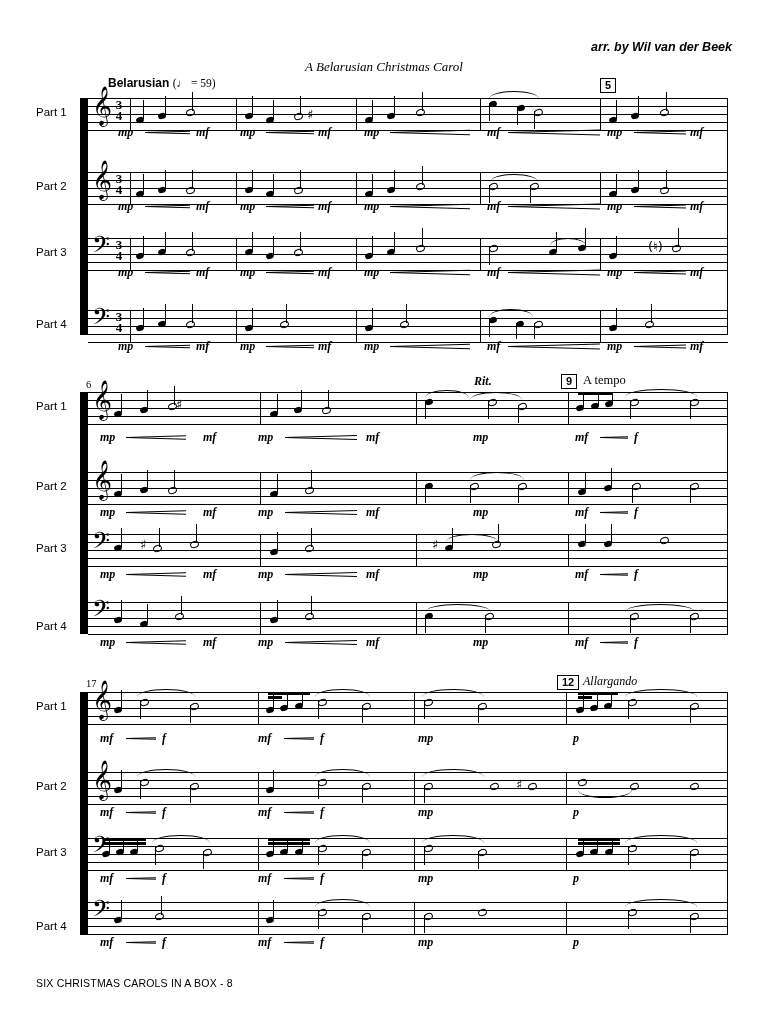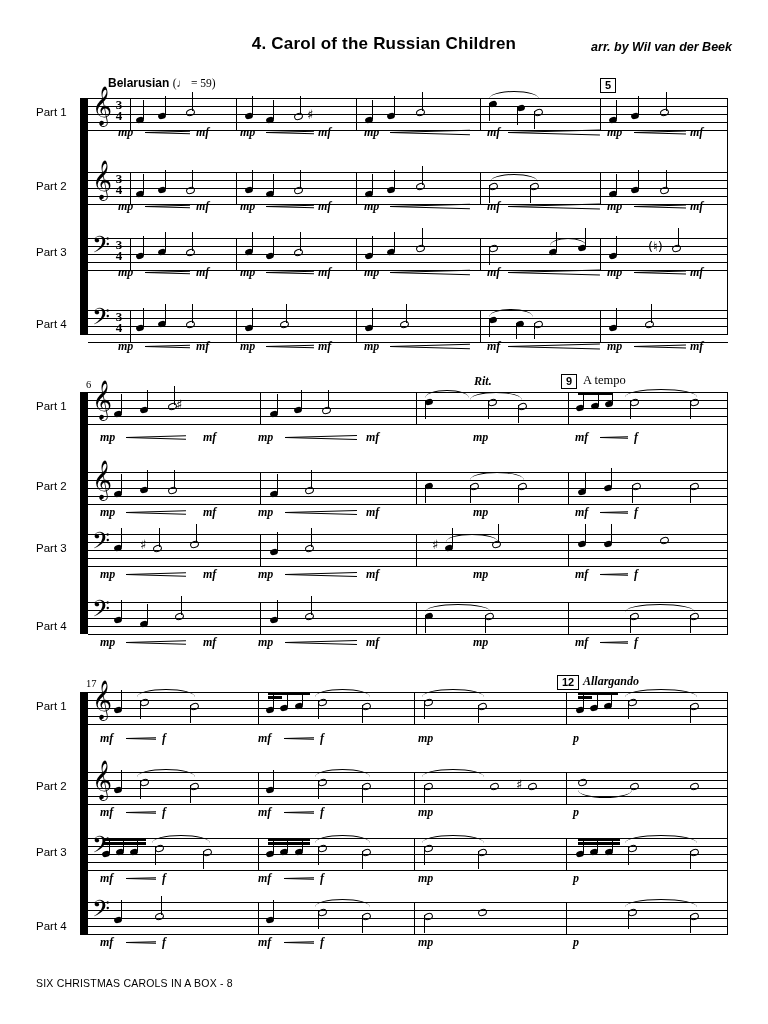--- a/index.html
+++ b/index.html
@@ -235,21 +235,21 @@
     font-family: "Liberation Sans", sans-serif;
     font-size: 10.5px;
     letter-spacing: 0.2px;
   }
 </style>
 </head>
 <body>
 
 <div class="page">
 
-  <div class="title">4. Carol of the Russian Children</div>
+  <div class="subtitle">A Belarusian Christmas Carol</div>
   <div class="arranger">arr. by Wil van der Beek</div>
 
   <div class="tempo-text" style="top:76px; left:108px;">
     <span>Belarusian</span>
     <span class="metro">(♩ = 59)</span>
   </div>
 
   <div class="system" style="top:0;">
 
     <div class="rehearsal" style="top:78px; left:600px;">5</div>
@@ -809,21 +809,21 @@
         <div class="ln a"></div>
         <div class="ln b"></div>
       </div>
     <div class="dyn" style="top:635px; left:634px;">f</div>
   </div>
 
   <div class="system" style="top:0;">
 
     <div class="measure-num" style="top:678px; left:86px;">17</div>
     <div class="rehearsal" style="top:675px; left:557px;">12</div>
-    <div class="expr-ital" style="top:674px; left:583px; font-weight:bold;text-align:center;">Allargando</div>
+    <div class="expr-ital" style="top:674px; left:583px; font-weight:normal;text-align:center;">Allargando</div>
 
     <div class="sysbar" style="top:692px; left:86px; height:243px; width:2px;"></div>
     <div class="brace" style="top:692px; left:80px; height:243px;"></div>
     <div class="sysbar" style="top:692px; left:727px; height:243px; width:1.2px;"></div>
 
     <div class="part-label" style="top:700px;">Part 1</div>
     <div class="staff" style="top:692px;">
       <div class="line"></div>
         <div class="line"></div>
         <div class="line"></div>

